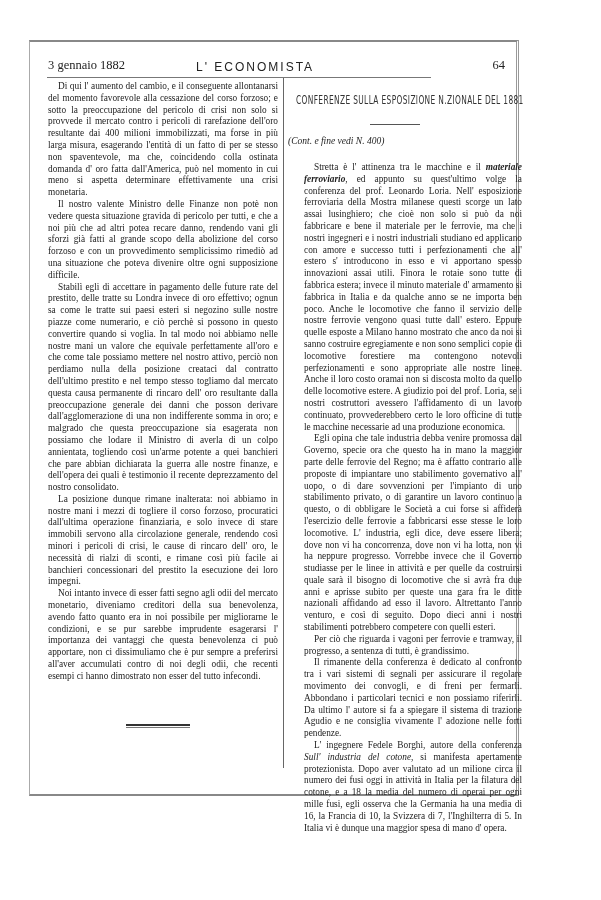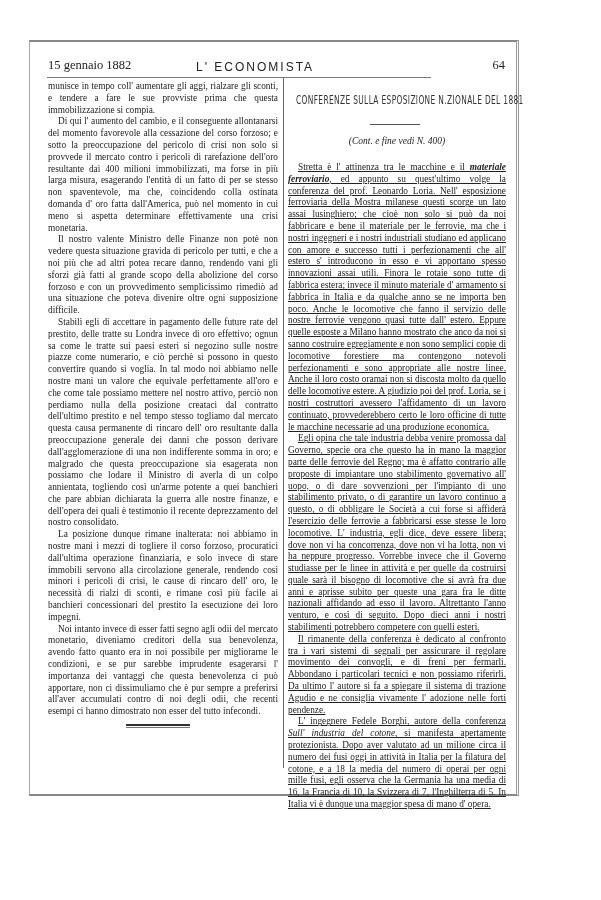--- a/index.html
+++ b/index.html
@@ -12,57 +12,57 @@
             font-size:12px; }
   .header .date { position:absolute; left:0; top:2px; font-family:"Liberation Serif", serif; font-size:12.5px; }
   .header .title { position:absolute; left:148px; top:4px; letter-spacing:2px; font-size:12px; font-family:Liberation Sans, sans-serif; }
   .header .pnum { position:absolute; right:-75px; top:2px; font-family:"Liberation Serif", serif; font-size:12.5px; }
   .rule-top { position:absolute; left:47px; top:77px; width:384px; border-top:1px solid #777; }
   .col { position:absolute; font-family:"Liberation Serif", serif; font-size:9.3px;
          line-height:11.8px; text-align:justify; color:#222; }
   .col p { margin:0; text-indent:10px; }
   .col p.noind { text-indent:0; }
   .left { left:48px; top:81px; width:230px; }
-  .right { left:288px; top:162px; width:218px;text-decoration:underline; }
+  .right { left:304px; top:162px; width:218px; }
   .divider { position:absolute; left:283px; top:78px; height:690px; border-left:1px solid #666; }
   .section-title { position:absolute; left:296px; top:93px; width:214px; font-family:"DejaVu Sans Condensed","DejaVu Sans", sans-serif;
                    font-size:11.5px; transform:scaleX(0.72); transform-origin:left; white-space:nowrap; letter-spacing:0.5px; color:#333; }
   .short-rule { position:absolute; left:370px; top:124px; width:50px; border-top:1px solid #555; }
-  .cont { position:absolute; left:288px; top:136px; width:218px; text-align:center; font-style:italic;
+  .cont { position:absolute; left:288px; top:136px; width:218px; font-style:italic;
           font-family:"Liberation Serif", serif; font-size:9.5px; }
   .end-rule { position:absolute; left:126px; top:724px; width:64px; border-top:2px solid #333; border-bottom:1px solid #777; height:1px; }
   .bi { font-weight:bold; font-style:italic; }
   .it { font-style:italic;margin-top:48px; }
 </style>
 </head>
 <body>
 
 <div class="frame"></div>
 
 <div class="header">
-  <span class="date">15 gennaio 1882</span>
+  <span class="date">3 gennaio 1882</span>
   <span class="title">L' ECONOMISTA</span>
   <span class="pnum">64</span>
 </div>
 <div class="rule-top"></div>
 
 <div class="col left">
-  <p class="noind">munisce in tempo coll' aumentare gli aggi, rialzare gli sconti, e tendere a fare le sue provviste prima che questa immobilizzazione si compia.</p>
   <p>Di qui l' aumento del cambio, e il conseguente allontanarsi del momento favorevole alla cessazione del corso forzoso; e sotto la preoccupazione del pericolo di crisi non solo si provvede il mercato contro i pericoli di rarefazione dell'oro resultante dai 400 milioni immobilizzati, ma forse in più larga misura, esagerando l'entità di un fatto di per se stesso non spaventevole, ma che, coincidendo colla ostinata domanda d' oro fatta dall'America, può nel momento in cui meno si aspetta determinare effettivamente una crisi monetaria.</p>
   <p>Il nostro valente Ministro delle Finanze non potè non vedere questa situazione gravida di pericolo per tutti, e che a noi più che ad altri potea recare danno, rendendo vani gli sforzi già fatti al grande scopo della abolizione del corso forzoso e con un provvedimento semplicissimo rimediò ad una situazione che poteva divenire oltre ogni supposizione difficile.</p>
   <p>Stabilì egli di accettare in pagamento delle future rate del prestito, delle tratte su Londra invece di oro effettivo; ognun sa come le tratte sui paesi esteri si negozino sulle nostre piazze come numerario, e ciò perchè si possono in questo convertire quando si voglia. In tal modo noi abbiamo nelle nostre mani un valore che equivale perfettamente all'oro e che come tale possiamo mettere nel nostro attivo, perciò non perdiamo nulla della posizione creataci dal contratto dell'ultimo prestito e nel tempo stesso togliamo dal mercato questa causa permanente di rincaro dell' oro resultante dalla preoccupazione generale dei danni che posson derivare dall'agglomerazione di una non indifferente somma in oro; e malgrado che questa preoccupazione sia esagerata non possiamo che lodare il Ministro di averla di un colpo annientata, togliendo così un'arme potente a quei banchieri che pare abbian dichiarata la guerra alle nostre finanze, e dell'opera dei quali è testimonio il recente deprezzamento del nostro consolidato.</p>
   <p>La posizione dunque rimane inalterata: noi abbiamo in nostre mani i mezzi di togliere il corso forzoso, procuratici dall'ultima operazione finanziaria, e solo invece di stare immobili servono alla circolazione generale, rendendo così minori i pericoli di crisi, le cause di rincaro dell' oro, le necessità di rialzi di sconti, e rimane così più facile ai banchieri concessionari del prestito la esecuzione dei loro impegni.</p>
   <p>Noi intanto invece di esser fatti segno agli odii del mercato monetario, diveniamo creditori della sua benevolenza, avendo fatto quanto era in noi possibile per migliorarne le condizioni, e se pur sarebbe imprudente esagerarsi l' importanza dei vantaggi che questa benevolenza ci può apportare, non ci dissimuliamo che è pur sempre a preferirsi all'aver accumulati contro di noi degli odii, che recenti esempi ci hanno dimostrato non esser del tutto infecondi.</p>
 </div>
 <div class="end-rule"></div>
 
 <div class="divider"></div>
 
 <div class="section-title">CONFERENZE SULLA ESPOSIZIONE N.ZIONALE DEL 1881</div>
 <div class="short-rule"></div>
 <div class="cont">(Cont. e fine vedi N. 400)</div>
 
 <div class="col right">
   <p><span>Stretta è l' attinenza tra le macchine e il </span><span class="bi">materiale ferroviario</span><span>, ed appunto su quest'ultimo volge la conferenza del prof. Leonardo Loria. Nell' esposizione ferroviaria della Mostra milanese questi scorge un lato assai lusinghiero; che cioè non solo si può da noi fabbricare e bene il materiale per le ferrovie, ma che i nostri ingegneri e i nostri industriali studiano ed applicano con amore e successo tutti i perfezionamenti che all' estero s' introducono in esso e vi apportano spesso innovazioni assai utili. Finora le rotaie sono tutte di fabbrica estera; invece il minuto materiale d' armamento si fabbrica in Italia e da qualche anno se ne importa ben poco. Anche le locomotive che fanno il servizio delle nostre ferrovie vengono quasi tutte dall' estero. Eppure quelle esposte a Milano hanno mostrato che anco da noi si sanno costruire egregiamente e non sono semplici copie di locomotive forestiere ma contengono notevoli perfezionamenti e sono appropriate alle nostre linee. Anche il loro costo oramai non si discosta molto da quello delle locomotive estere. A giudizio poi del prof. Loria, se i nostri costruttori avessero l'affidamento di un lavoro continuato, provvederebbero certo le loro officine di tutte le macchine necessarie ad una produzione economica.</span></p>
   <p>Egli opina che tale industria debba venire promossa dal Governo, specie ora che questo ha in mano la maggior parte delle ferrovie del Regno; ma è affatto contrario alle proposte di impiantare uno stabilimento governativo all' uopo, o di dare sovvenzioni per l'impianto di uno stabilimento privato, o di garantire un lavoro continuo a questo, o di obbligare le Società a cui forse si affiderà l'esercizio delle ferrovie a fabbricarsi esse stesse le loro locomotive. L' industria, egli dice, deve essere libera; dove non vi ha concorrenza, dove non vi ha lotta, non vi ha neppure progresso. Vorrebbe invece che il Governo studiasse per le linee in attività e per quelle da costruirsi quale sarà il bisogno di locomotive che si avrà fra due anni e aprisse subito per queste una gara fra le ditte nazionali affidando ad esso il lavoro. Altrettanto l'anno venturo, e così di seguito. Dopo dieci anni i nostri stabilimenti potrebbero competere con quelli esteri.</p>
+  <p>Per ciò che riguarda i vagoni per ferrovie e tramway, il progresso, a sentenza di tutti, è grandissimo.</p>
   <p>Il rimanente della conferenza è dedicato al confronto tra i vari sistemi di segnali per assicurare il regolare movimento dei convogli, e di freni per fermarli. Abbondano i particolari tecnici e non possiamo riferirli. Da ultimo l' autore si fa a spiegare il sistema di trazione Agudio e ne consiglia vivamente l' adozione nelle forti pendenze.</p>
   <p><span>L' ingegnere Fedele Borghi, autore della conferenza </span><span class="it">Sull' industria del cotone</span><span>, si manifesta apertamente protezionista. Dopo aver valutato ad un milione circa il numero dei fusi oggi in attività in Italia per la filatura del cotone, e a 18 la media del numero di operai per ogni mille fusi, egli osserva che la Germania ha una media di 16, la Francia di 10, la Svizzera di 7, l'Inghilterra di 5. In Italia vi è dunque una maggior spesa di mano d' opera.</span></p>
 </div>
 
 </body></html>

